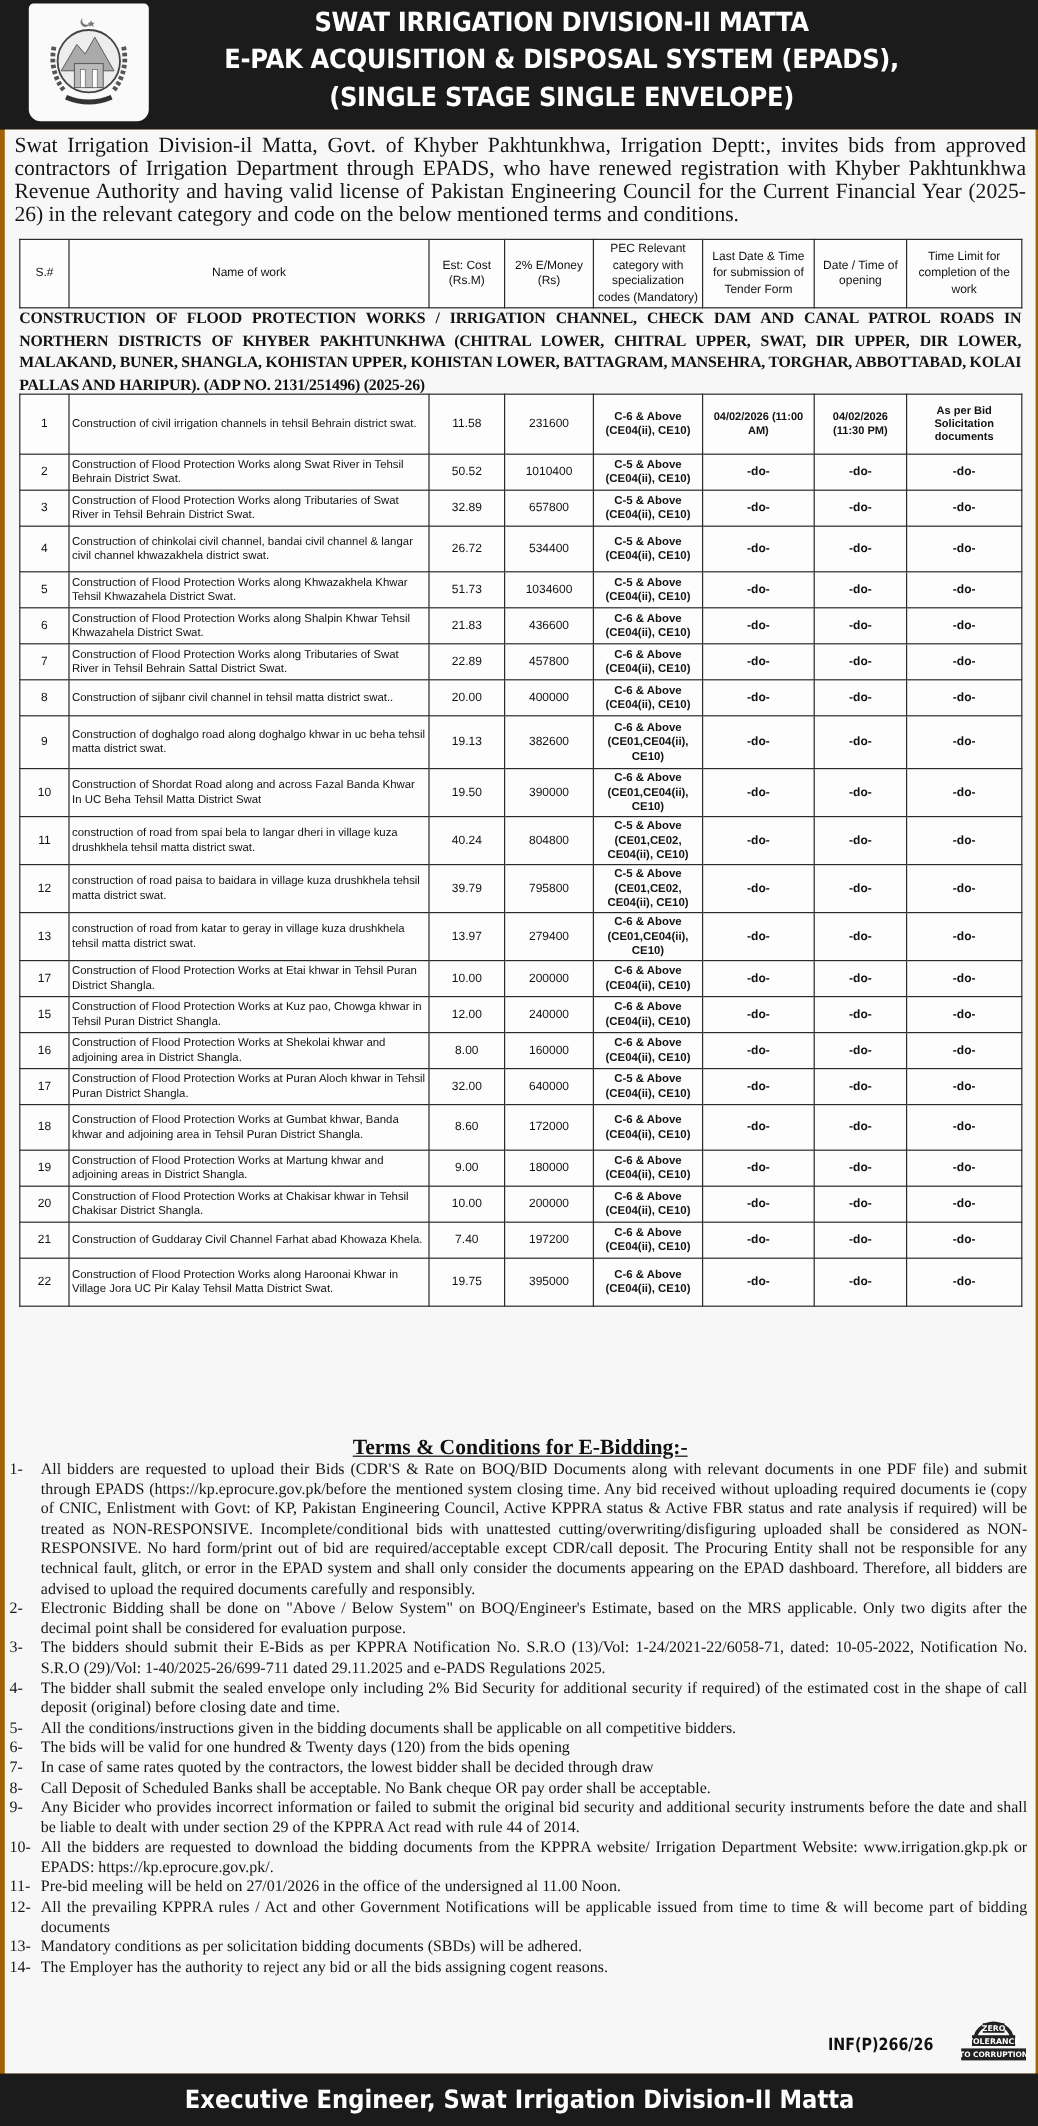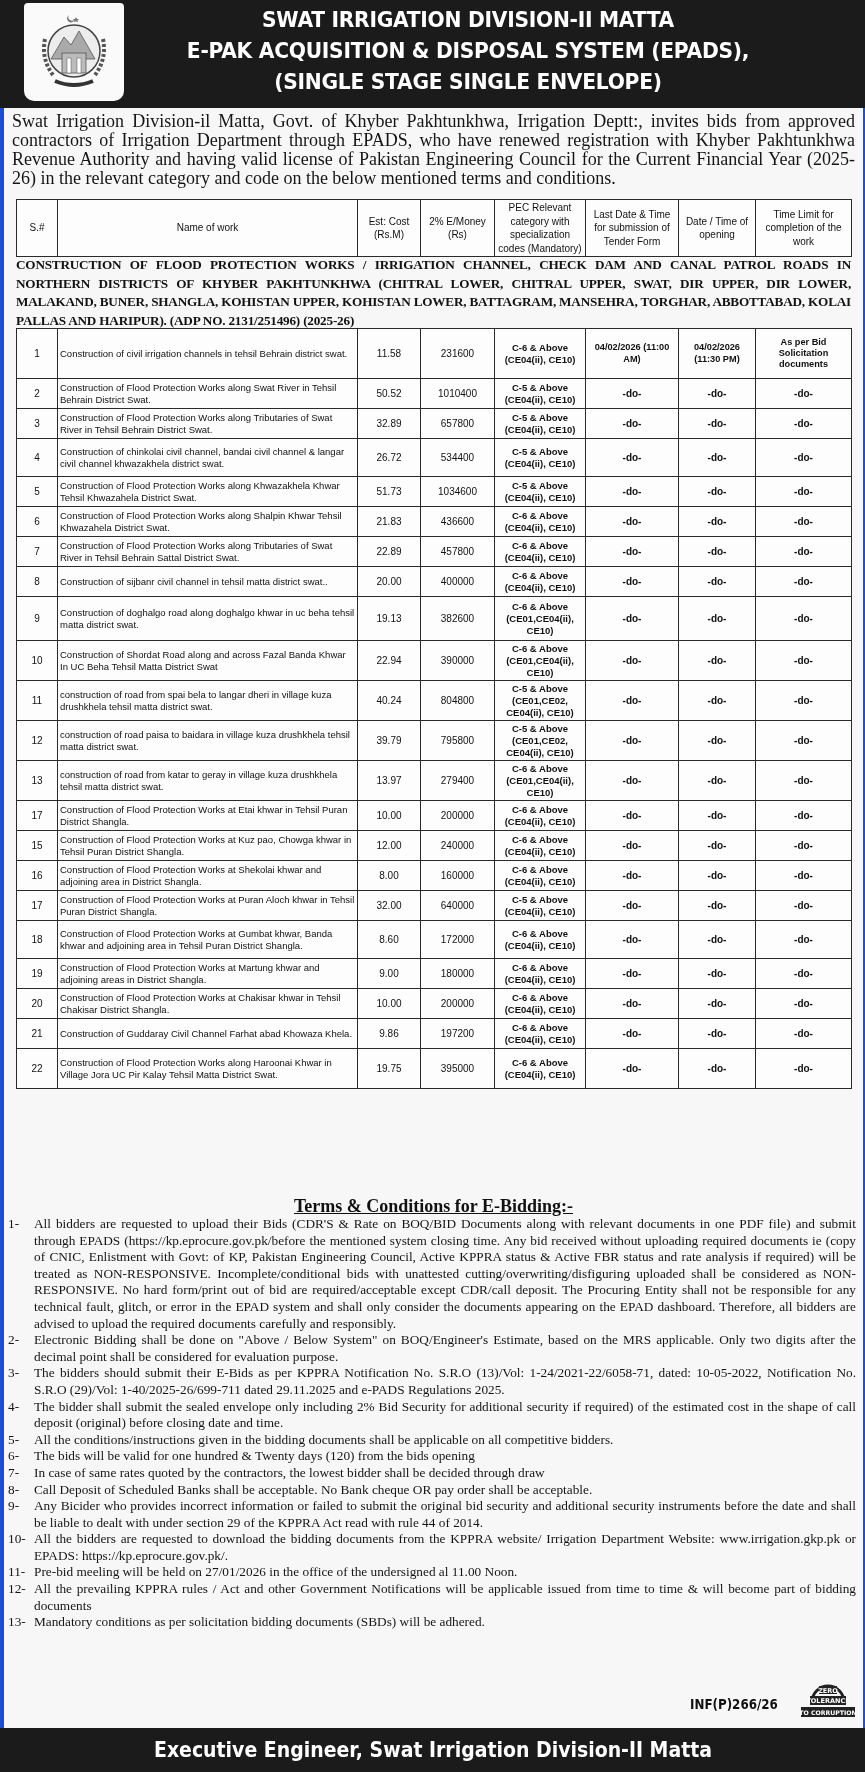--- a/index.html
+++ b/index.html
@@ -1,18 +1,18 @@
 <!DOCTYPE html>
 <html><head>
 <meta charset="utf-8">
 <style>
   * { box-sizing: border-box; margin: 0; padding: 0; }
   html, body { width: 865px; height: 1772px; background: #1a1a1a; overflow: hidden; }
   body { position: relative; font-family: "Liberation Sans", sans-serif; color: #111; }
-  .page { position: absolute; left: 0; top: 0; width: 865px; height: 1772px; background: #1d4ed8; }
+  .page { position: absolute; left: 0; top: 0; width: 865px; height: 1772px; background: #a16207; }
 
   
   .header { position: absolute; left: 0; top: 0; width: 865px; height: 108px; background: #1b1b1b; }
   .logo-box { position: absolute; left: 24px; top: 3px; width: 100px; height: 98px; background: #fafafa; border-radius: 4px 4px 10px 10px; display: flex; align-items: center; justify-content: center; }
   .header-titles { position: absolute; left: 128px; top: 4px; width: 680px; text-align: center; color: #fff; }
   .header-titles div { font-family: "DejaVu Sans", sans-serif; font-weight: bold; font-size: 22px; line-height: 31px; letter-spacing: -0.3px; transform: scaleX(0.92); }
 
   
   .content { position: absolute; left: 4px; top: 108px; width: 859px; height: 1620px; background: #f7f7f7; }
   .intro { position: absolute; left: 8px; top: 4px; width: 843px; font-family: "Liberation Serif", serif; font-size: 18px; line-height: 19px; text-align: justify; color: #151515; }
@@ -198,21 +198,21 @@
             <td class="num">19.13</td>
             <td class="num">382600</td>
             <td class="pec">C-6 &amp; Above (CE01,CE04(ii), CE10)</td>
             <td class="do">-do-</td>
             <td class="do">-do-</td>
             <td class="do">-do-</td>
           </tr>
           <tr style="height: 40px;">
             <td class="sno">10</td>
             <td class="name">Construction of Shordat Road along and across Fazal Banda Khwar In UC Beha Tehsil Matta District Swat</td>
-            <td class="num">22.94</td>
+            <td class="num">19.50</td>
             <td class="num">390000</td>
             <td class="pec">C-6 &amp; Above (CE01,CE04(ii), CE10)</td>
             <td class="do">-do-</td>
             <td class="do">-do-</td>
             <td class="do">-do-</td>
           </tr>
           <tr style="height: 40px;">
             <td class="sno">11</td>
             <td class="name">construction of road from spai bela to langar dheri in village kuza drushkhela tehsil matta district swat.</td>
             <td class="num">40.24</td>
@@ -308,21 +308,21 @@
             <td class="num">10.00</td>
             <td class="num">200000</td>
             <td class="pec">C-6 &amp; Above (CE04(ii), CE10)</td>
             <td class="do">-do-</td>
             <td class="do">-do-</td>
             <td class="do">-do-</td>
           </tr>
           <tr style="height: 30px;">
             <td class="sno">21</td>
             <td class="name">Construction of Guddaray Civil Channel Farhat abad Khowaza Khela.</td>
-            <td class="num">9.86</td>
+            <td class="num">7.40</td>
             <td class="num">197200</td>
             <td class="pec">C-6 &amp; Above (CE04(ii), CE10)</td>
             <td class="do">-do-</td>
             <td class="do">-do-</td>
             <td class="do">-do-</td>
           </tr>
           <tr style="height: 40px;">
             <td class="sno">22</td>
             <td class="name">Construction of Flood Protection Works along Haroonai Khwar in Village Jora UC Pir Kalay Tehsil Matta District Swat.</td>
             <td class="num">19.75</td>
@@ -381,20 +381,24 @@
           <span class="num">11-</span>
           <span class="txt">Pre-bid meeling will be held on 27/01/2026 in the office of the undersigned al 11.00 Noon.</span>
         </div>
         <div class="term">
           <span class="num">12-</span>
           <span class="txt">All the prevailing KPPRA rules / Act and other Government Notifications will be applicable issued from time to time &amp; will become part of bidding documents</span>
         </div>
         <div class="term">
           <span class="num">13-</span>
           <span class="txt">Mandatory conditions as per solicitation bidding documents (SBDs) will be adhered.</span>
+        </div>
+        <div class="term">
+          <span class="num">14-</span>
+          <span class="txt">The Employer has the authority to reject any bid or all the bids assigning cogent reasons.</span>
         </div>
       </div>
 
     <div class="inf">INF(P)266/26</div>
 
     <svg class="zt" viewBox="0 0 56 38">
       <path d="M12 22 A16 16 0 0 1 44 22" fill="none" stroke="#222" stroke-width="3"></path>
       <rect x="19" y="6" width="18" height="8" fill="#222"></rect>
       <text x="28" y="12.5" fill="#fff" font-size="6.5" font-weight="bold" text-anchor="middle" font-family="DejaVu Sans, sans-serif">ZERO</text>
       <rect x="10" y="16" width="36" height="9" fill="#222"></rect>

